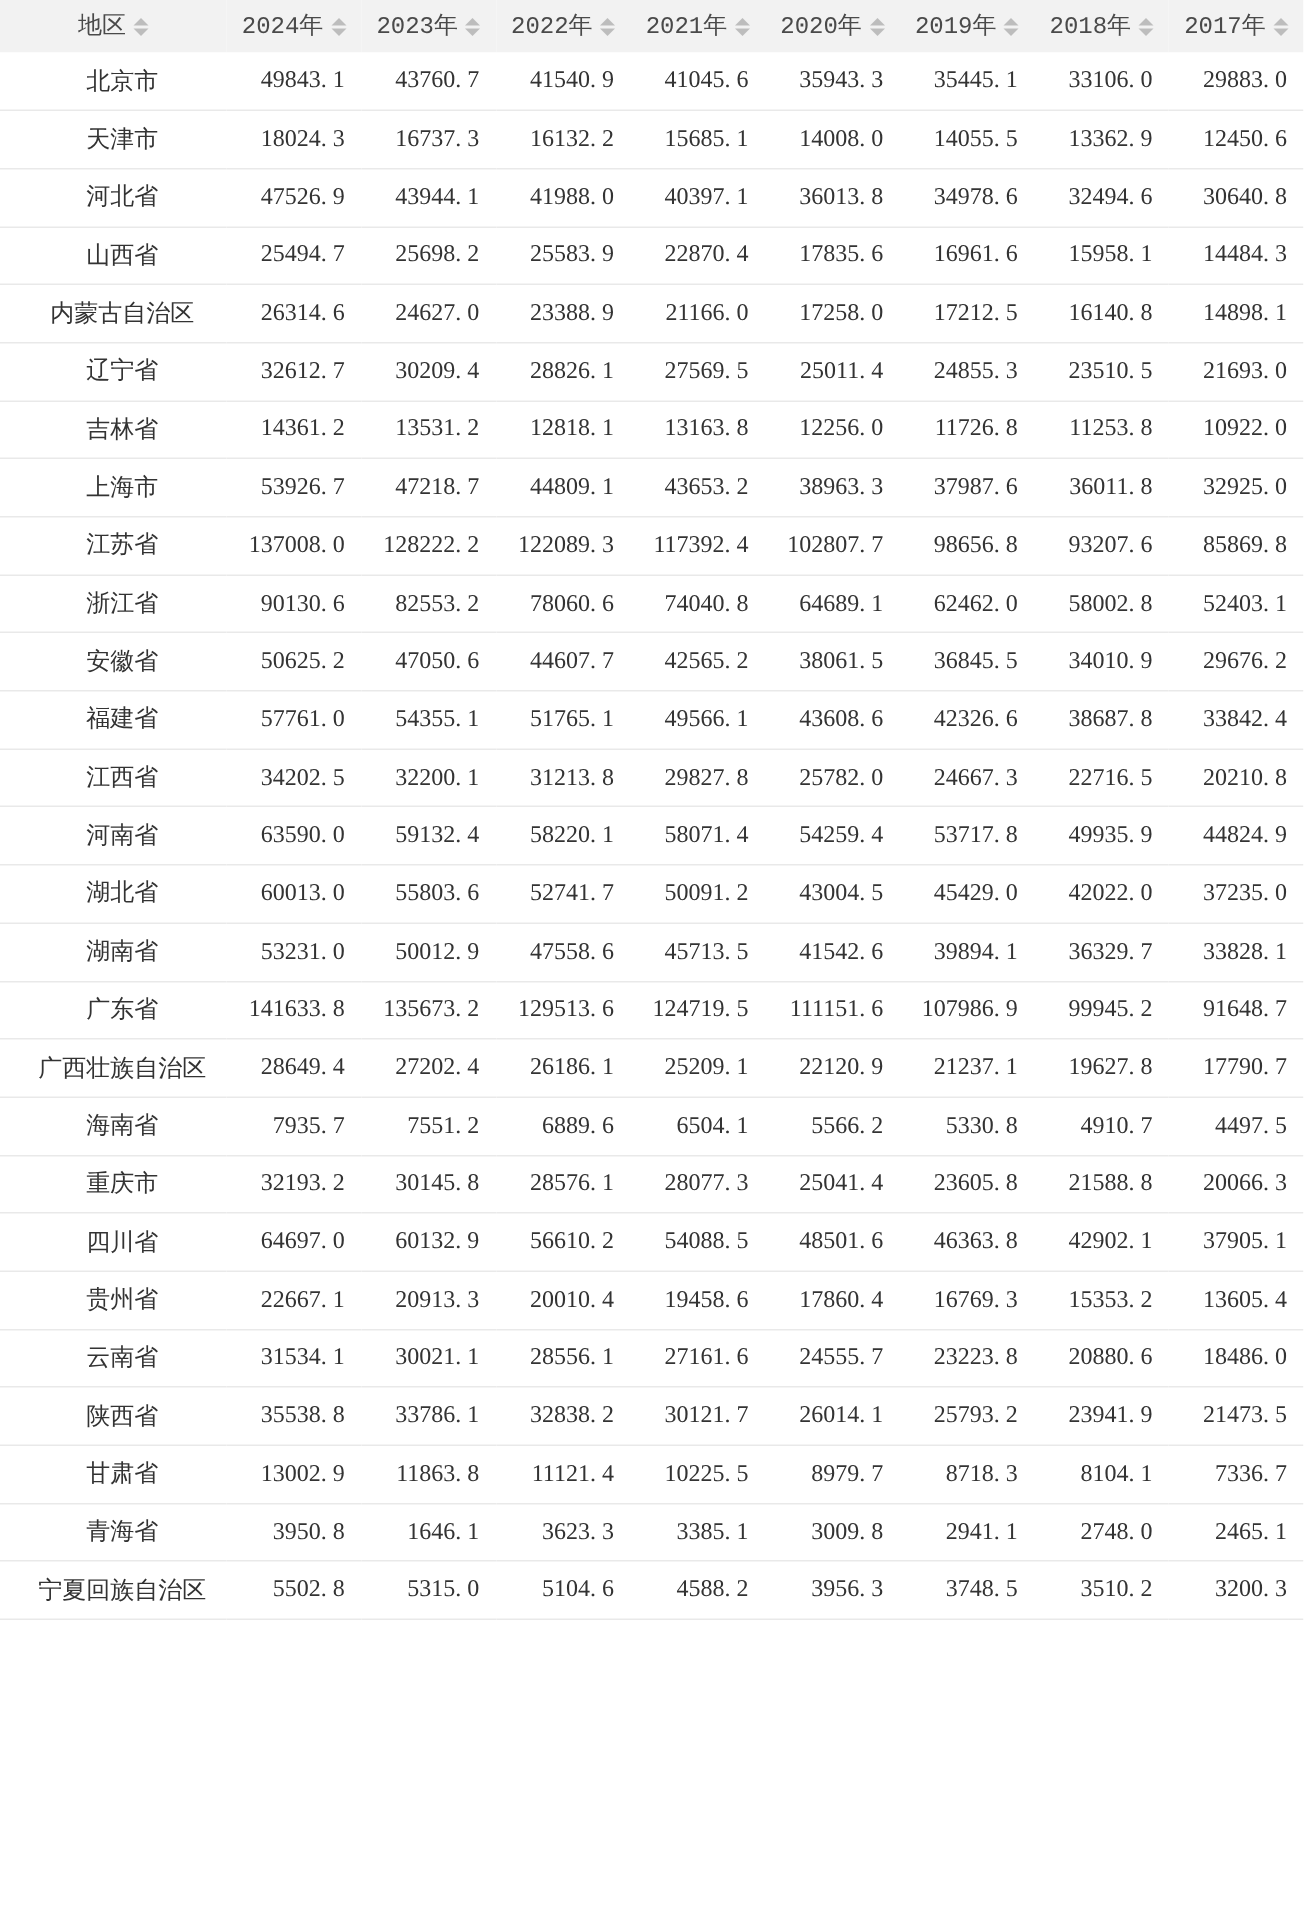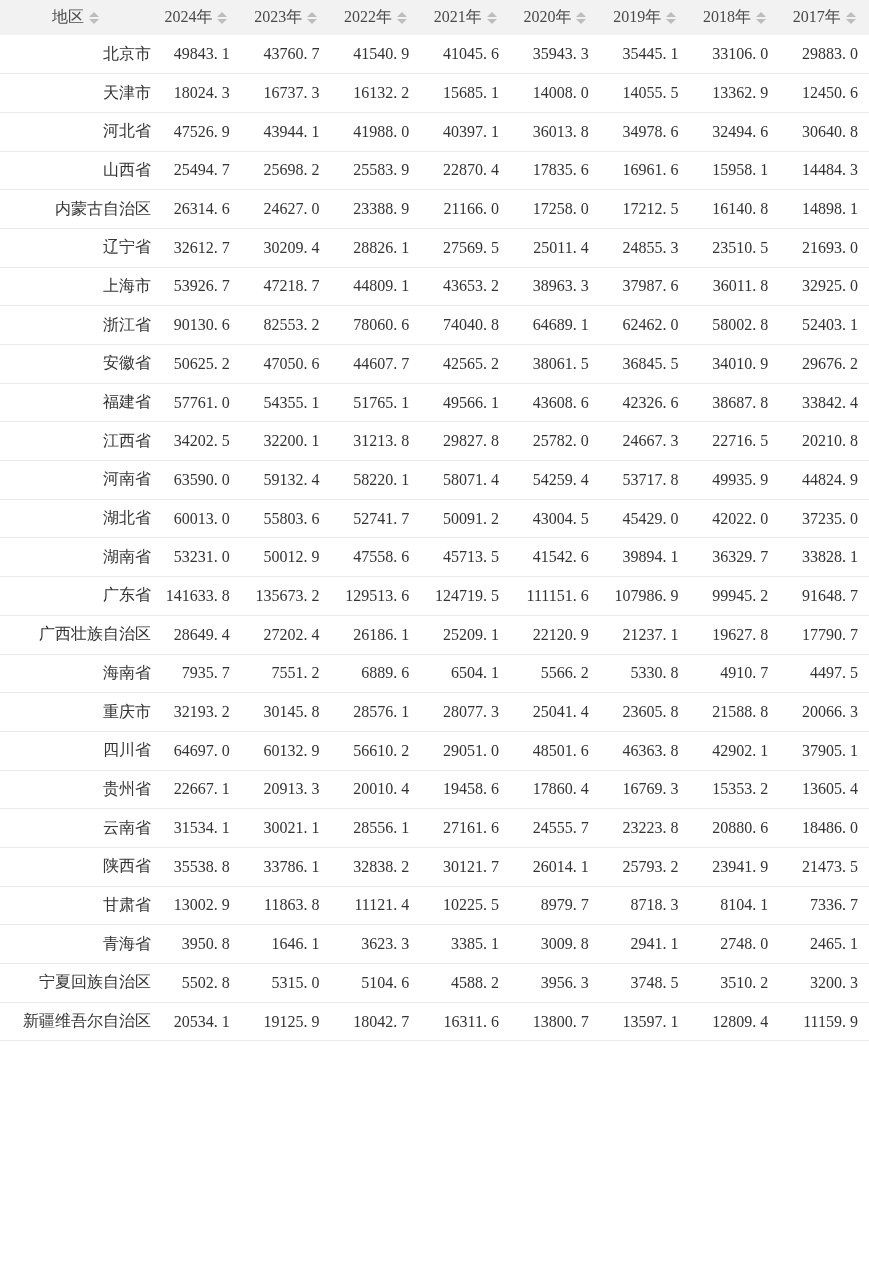--- a/index.html
+++ b/index.html
@@ -28,20 +28,21 @@
     padding: 0;
     white-space: nowrap;
     cursor: pointer;
   }
 
   .th-inner {
     display: inline-flex;
     align-items: center;
     justify-content: center;
     gap: 3px;
+    font-family: Liberation Mono, monospace;
   }
 
   .sort-icon {
     display: inline-flex;
     flex-direction: column;
     gap: 2px;
     margin-left: 2px;
   }
   .sort-icon .tri-up {
     width: 0; height: 0;
@@ -61,21 +62,21 @@
     border-bottom: 1px solid #e9e9e9;
     font-size: 16px;
     color: #333333;
     vertical-align: middle;
     padding: 0;
     white-space: nowrap;
     background: #ffffff;
   }
 
   .data-table tbody td.region {
-    text-align: right;
+    text-align: center;
     padding-left: 12px;
   }
 
   .data-table tbody td.num {
     text-align: right;
     padding-right: 11px;
   }
 </style>
 </head>
 <body>
@@ -220,31 +221,53 @@
         <td class="num">32612. 7</td>
         <td class="num">30209. 4</td>
         <td class="num">28826. 1</td>
         <td class="num">27569. 5</td>
         <td class="num">25011. 4</td>
         <td class="num">24855. 3</td>
         <td class="num">23510. 5</td>
         <td class="num">21693. 0</td>
       </tr>
       <tr>
+        <td class="region">吉林省</td>
+        <td class="num">14361. 2</td>
+        <td class="num">13531. 2</td>
+        <td class="num">12818. 1</td>
+        <td class="num">13163. 8</td>
+        <td class="num">12256. 0</td>
+        <td class="num">11726. 8</td>
+        <td class="num">11253. 8</td>
+        <td class="num">10922. 0</td>
+      </tr>
+      <tr>
         <td class="region">上海市</td>
         <td class="num">53926. 7</td>
         <td class="num">47218. 7</td>
         <td class="num">44809. 1</td>
         <td class="num">43653. 2</td>
         <td class="num">38963. 3</td>
         <td class="num">37987. 6</td>
         <td class="num">36011. 8</td>
         <td class="num">32925. 0</td>
       </tr>
       <tr>
+        <td class="region">江苏省</td>
+        <td class="num">137008. 0</td>
+        <td class="num">128222. 2</td>
+        <td class="num">122089. 3</td>
+        <td class="num">117392. 4</td>
+        <td class="num">102807. 7</td>
+        <td class="num">98656. 8</td>
+        <td class="num">93207. 6</td>
+        <td class="num">85869. 8</td>
+      </tr>
+      <tr>
         <td class="region">浙江省</td>
         <td class="num">90130. 6</td>
         <td class="num">82553. 2</td>
         <td class="num">78060. 6</td>
         <td class="num">74040. 8</td>
         <td class="num">64689. 1</td>
         <td class="num">62462. 0</td>
         <td class="num">58002. 8</td>
         <td class="num">52403. 1</td>
       </tr>
@@ -356,21 +379,21 @@
         <td class="num">25041. 4</td>
         <td class="num">23605. 8</td>
         <td class="num">21588. 8</td>
         <td class="num">20066. 3</td>
       </tr>
       <tr>
         <td class="region">四川省</td>
         <td class="num">64697. 0</td>
         <td class="num">60132. 9</td>
         <td class="num">56610. 2</td>
-        <td class="num">29051. 0</td>
+        <td class="num">54088. 5</td>
         <td class="num">48501. 6</td>
         <td class="num">46363. 8</td>
         <td class="num">42902. 1</td>
         <td class="num">37905. 1</td>
       </tr>
       <tr>
         <td class="region">贵州省</td>
         <td class="num">22667. 1</td>
         <td class="num">20913. 3</td>
         <td class="num">20010. 4</td>
@@ -428,25 +451,14 @@
         <td class="region">宁夏回族自治区</td>
         <td class="num">5502. 8</td>
         <td class="num">5315. 0</td>
         <td class="num">5104. 6</td>
         <td class="num">4588. 2</td>
         <td class="num">3956. 3</td>
         <td class="num">3748. 5</td>
         <td class="num">3510. 2</td>
         <td class="num">3200. 3</td>
       </tr>
-      <tr>
-        <td class="region">新疆维吾尔自治区</td>
-        <td class="num">20534. 1</td>
-        <td class="num">19125. 9</td>
-        <td class="num">18042. 7</td>
-        <td class="num">16311. 6</td>
-        <td class="num">13800. 7</td>
-        <td class="num">13597. 1</td>
-        <td class="num">12809. 4</td>
-        <td class="num">11159. 9</td>
-      </tr>
     </tbody>
 </table>
 
 </body></html>

